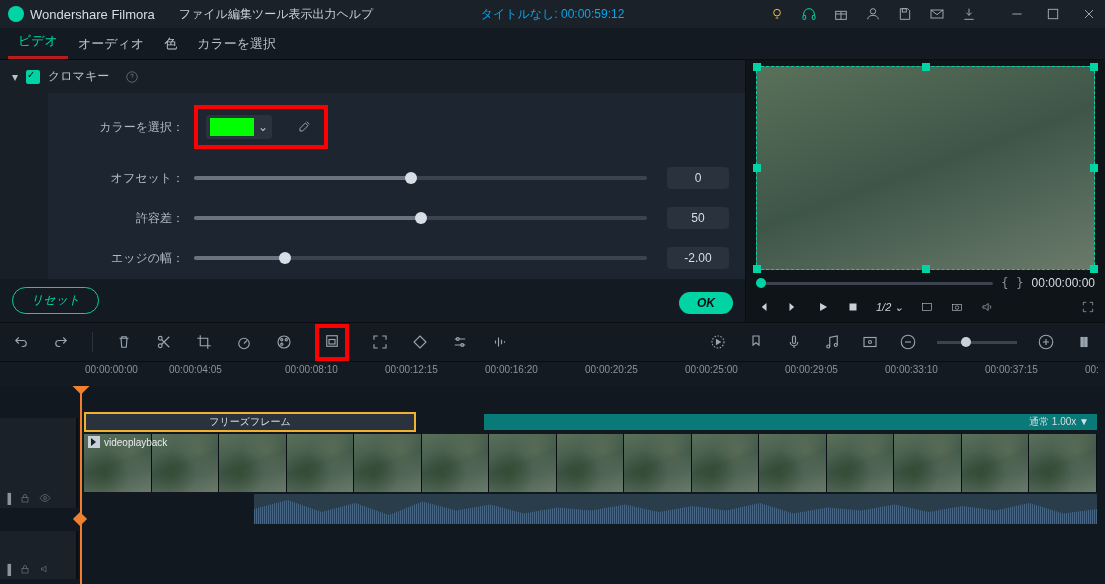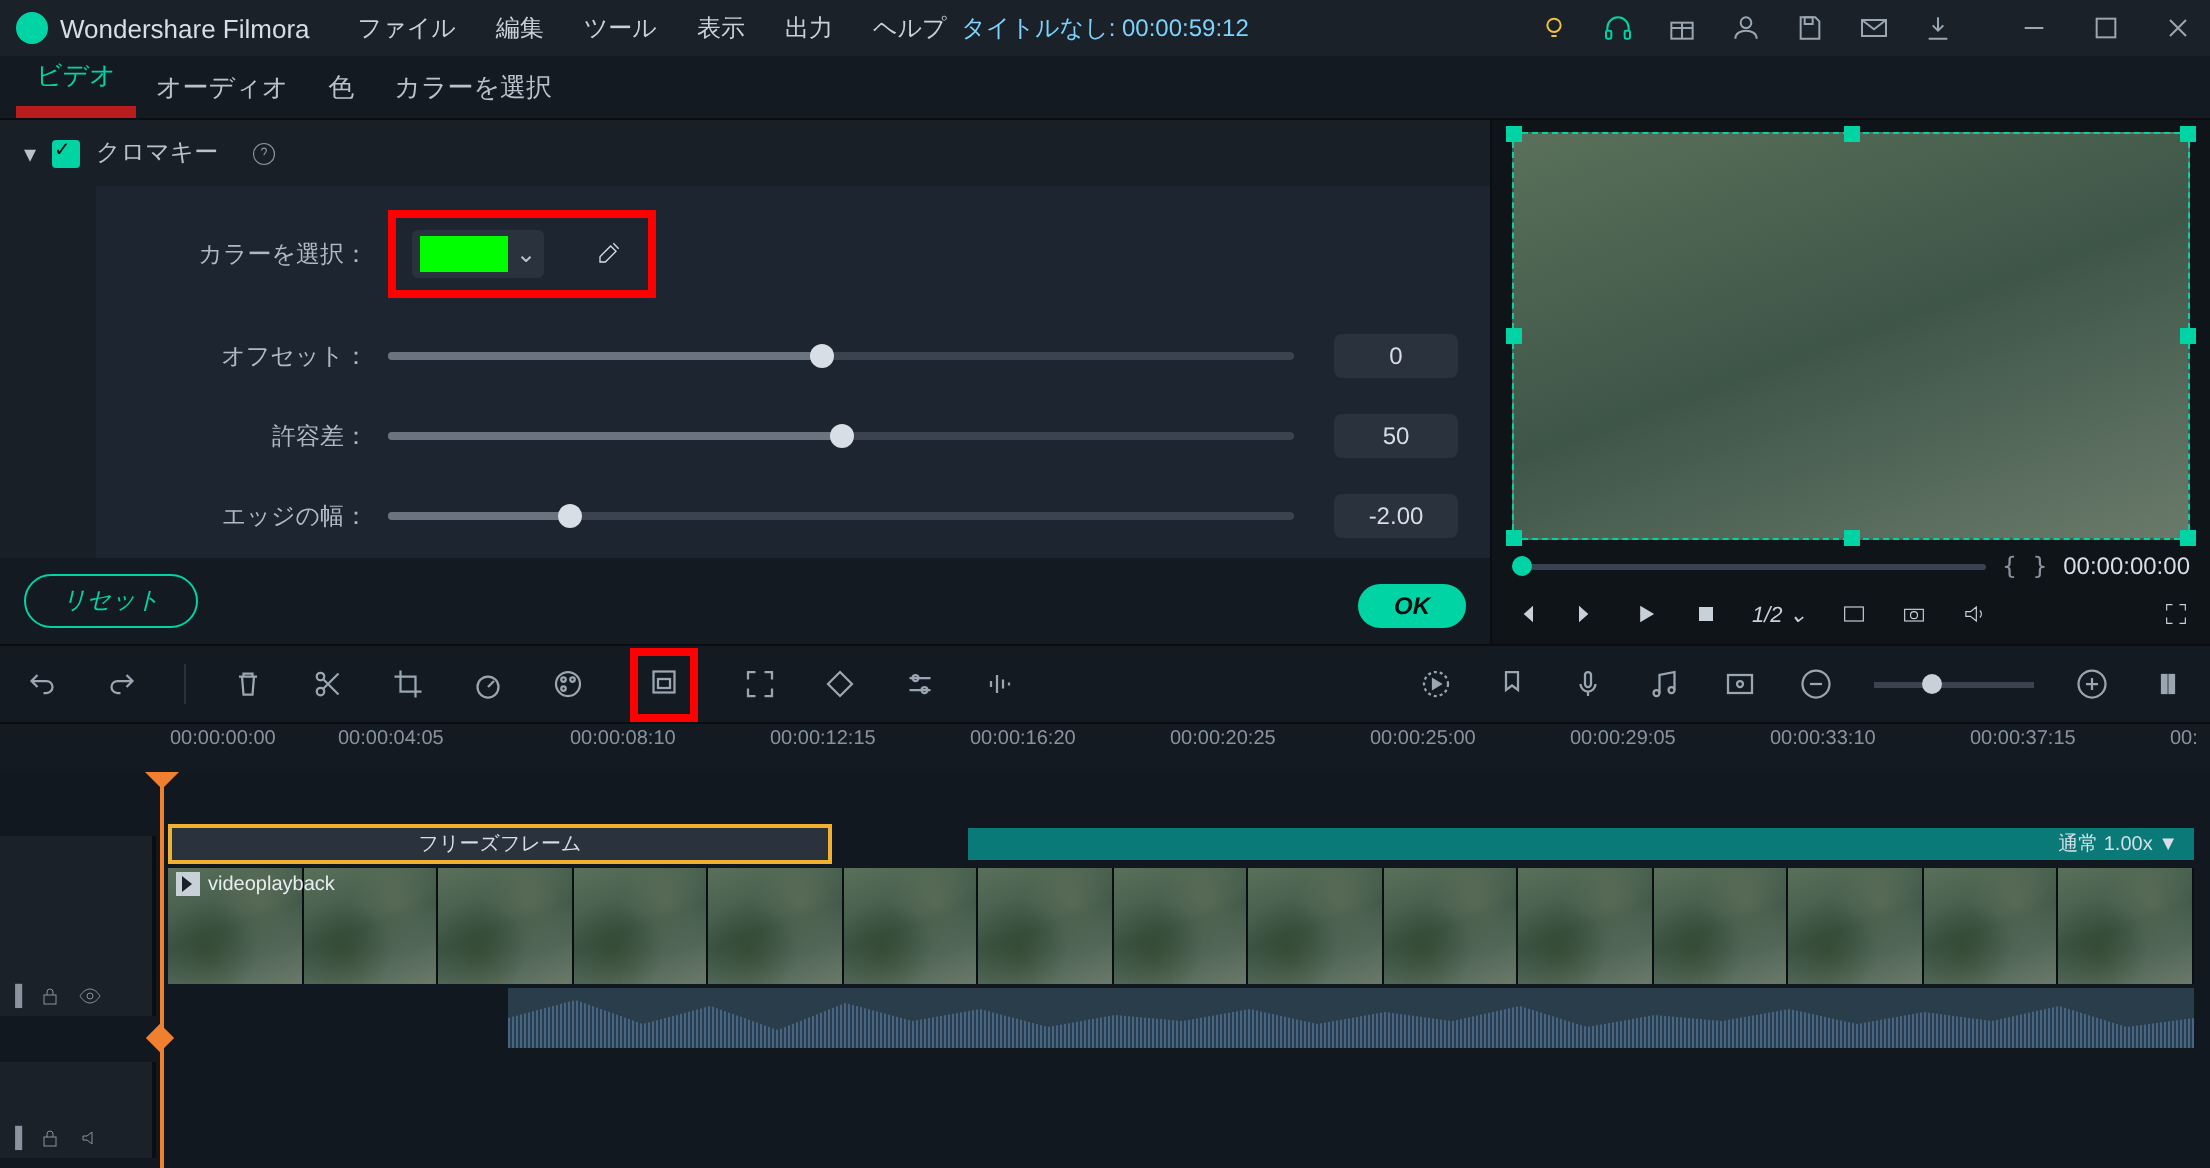--- a/index.html
+++ b/index.html
@@ -1,30 +1,30 @@
 <!DOCTYPE html>
 <html><head>
 <meta charset="utf-8">
 <style>
   * { margin: 0; padding: 0; box-sizing: border-box; font-family: "Segoe UI", sans-serif; }
   body { background: #0f1419; color: #b8c2cc; width: 1105px; height: 584px; overflow: hidden; font-size: 12px; position: relative; }
   
   .titlebar { height: 28px; background: #1a2128; display: flex; align-items: center; padding: 0 8px; }
   .logo { width: 16px; height: 16px; background: #00d4a4; border-radius: 50%; margin-right: 6px; }
   .app-name { color: #d7dee5; font-size: 13px; margin-right: 24px; }
-  .menu-bar { display: flex; gap: 20px; }
+  .menu-bar { display: flex; }
   .menu-item { color: #c8d0d8; font-size: 12px; }
-  .title-center { margin-left: auto; margin-right: auto; color: #7dd3fc; position: absolute; left: 50%; top: 6px; transform: translateX(-50%); text-align: right; }
+  .title-center { margin-left: auto; margin-right: auto; color: #0ea5e9; position: absolute; left: 50%; top: 6px; transform: translateX(-50%); text-align: right; }
   .title-right { display: flex; gap: 16px; align-items: center; margin-left: auto; }
   .title-right svg { width: 16px; height: 16px; fill: none; stroke: #9aa6b2; stroke-width: 1.5; }
   .win-ctrl { display: flex; gap: 20px; margin-left: 16px; }
   
   .tabs { height: 32px; background: #141a21; display: flex; align-items: flex-end; padding: 0 8px; border-bottom: 1px solid #0a0e12; }
   .tab { padding: 6px 10px; color: #b8c2cc; font-size: 13px; }
-  .tab.active { color: #00d4a4; border-bottom: 6px solid #b91c1c; }
+  .tab.active { color: #00d4a4; border-bottom: 3px solid #b91c1c; }
   
   .main-area { display: flex; height: 262px; }
   .effect-panel { flex: 1; background: #181f27; position: relative; }
   .section-header { display: flex; align-items: center; gap: 8px; padding: 8px 12px; }
   .section-header .cb { width: 14px; height: 14px; background: #00d4a4; border-radius: 2px; position: relative; }
   .section-header .cb::after { content: "✓"; color: #0a0e12; font-size: 10px; position: absolute; left: 1px; top: -1px; }
   .section-body { background: #1d2530; margin: 0 0 0 48px; padding: 12px 16px; }
   .row { display: flex; align-items: center; margin-bottom: 18px; }
   .row-label { width: 130px; text-align: right; color: #b0b9c3; font-size: 12px; padding-right: 10px; }
   .color-highlight { border: 4px solid #ff0000; padding: 6px 8px; display: flex; align-items: center; gap: 6px; }

